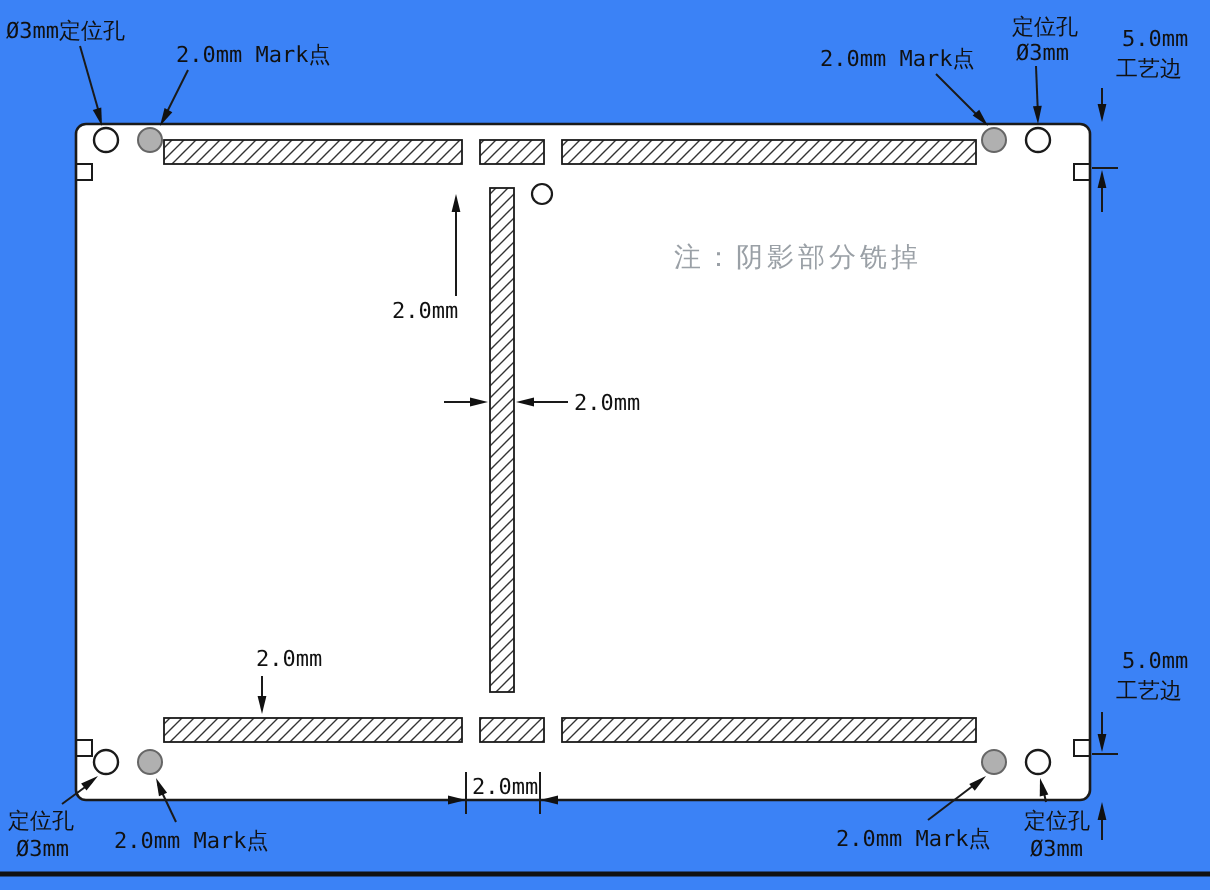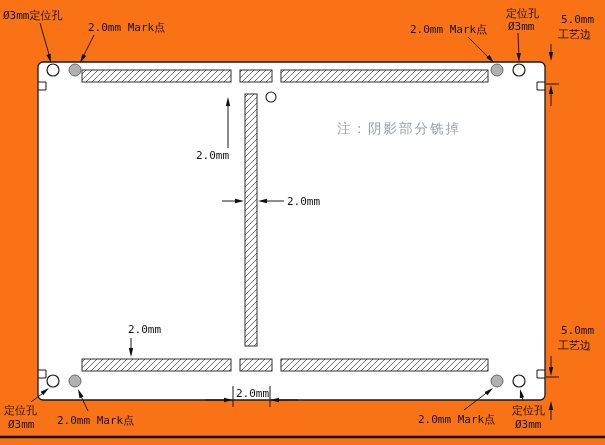--- a/index.html
+++ b/index.html
@@ -1,19 +1,19 @@
 <!DOCTYPE html>
 <html><head>
 <meta charset="utf-8">
 <style>
   html,body { margin:0; padding:0; background:#ffffff; }
   .sheet {
     position:relative;
     width:605px; height:445px;
-    background:#f97316;
+    background:#3b82f6;
     font-family:"DejaVu Sans Mono","Liberation Mono",monospace;
     overflow:hidden;
   }
   svg text {
     font-family:"DejaVu Sans Mono","Liberation Mono",monospace;
     font-size:11px;
     fill:#111111;
   }
   svg text.note {
     font-size:13.5px;

